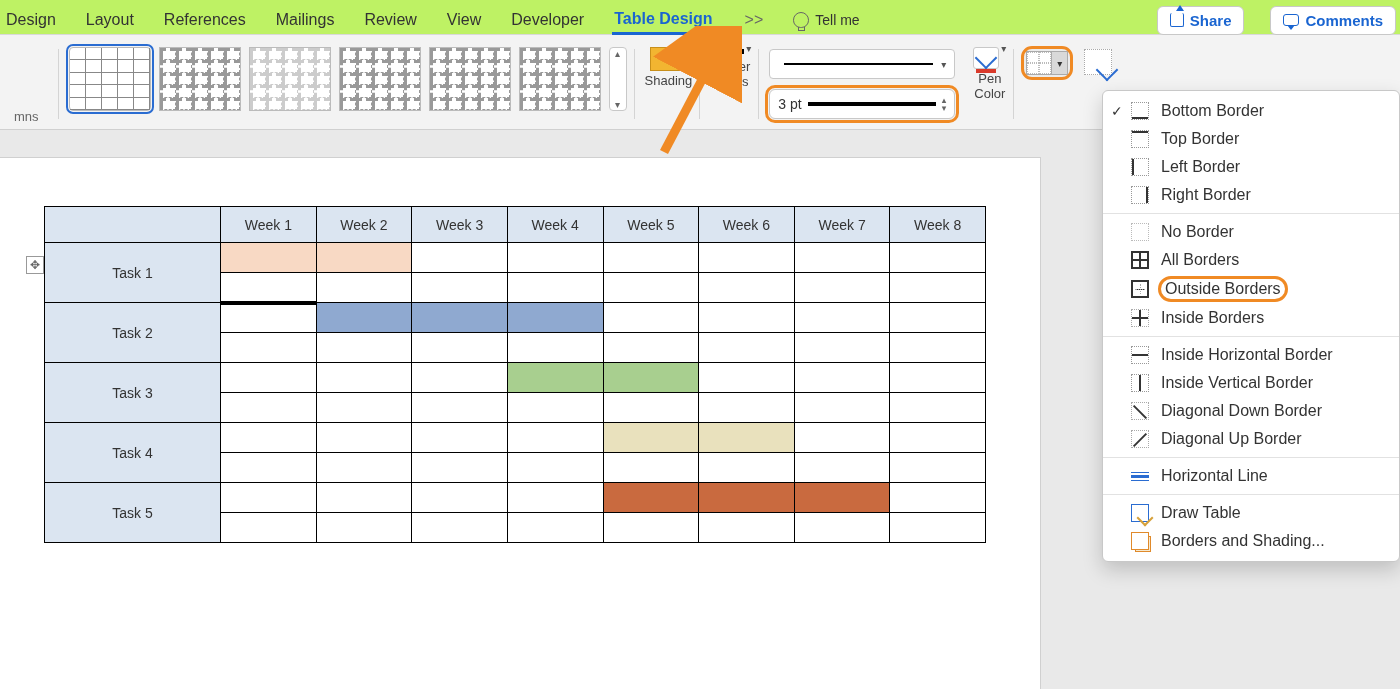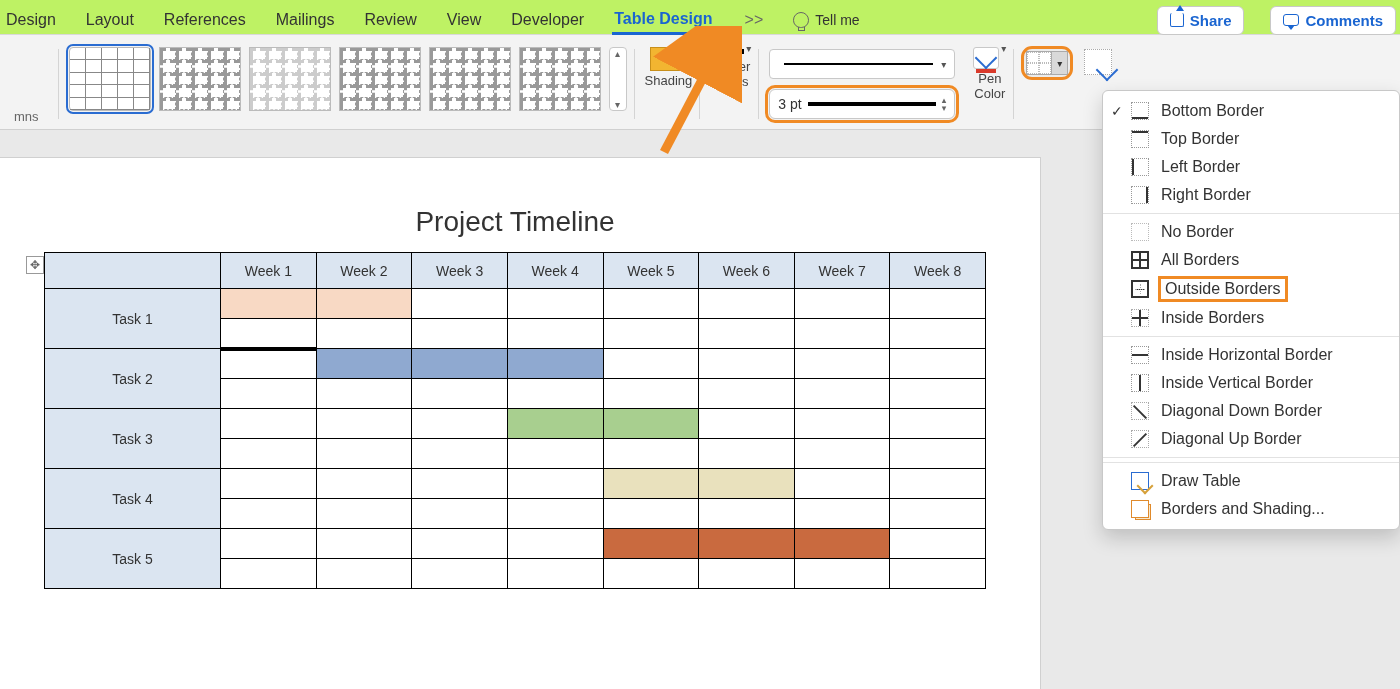--- a/index.html
+++ b/index.html
@@ -76,21 +76,21 @@
   .c-tan    { background:#e9e1bd; }
   .c-rust   { background:#c96a3f; }
   .thick-bottom { border-bottom:4px solid #000 !important; }
 
   
   .dropdown { position:absolute; right:0; top:90px; width:298px; background:#fff; border:1px solid #c8c8c8; border-radius:6px; box-shadow:0 8px 20px rgba(0,0,0,.18); padding:6px 0; z-index:50; }
   .dropdown .sep { height:1px; background:#e2e2e2; margin:4px 0; }
   .dd-item { display:flex; align-items:center; gap:12px; padding:5px 14px 5px 28px; font-size:16px; cursor:pointer; position:relative; }
   .dd-item .check { position:absolute; left:8px; font-size:14px; }
   .dd-item.highlighted { }
-  .dd-item.highlighted span.lbl { outline:3px solid #f08a24; border-radius:0; padding:1px 4px;text-align:right; }
+  .dd-item.highlighted span.lbl { outline:3px solid #f08a24; border-radius:10px; padding:1px 4px;text-align:right; }
   .dd-icon { width:18px; height:18px; flex-shrink:0; position:relative; }
   .bi { border:1px dotted #999; }
   .bi.bottom::after, .bi.top::after, .bi.left::after, .bi.right::after,
   .bi.outside::after, .bi.inside::after, .bi.all::after, .bi.ih::after, .bi.iv::after { content:""; position:absolute; background:#333; }
   .bi.bottom::after { left:0; right:0; bottom:0; height:2px; }
   .bi.top::after { left:0; right:0; top:0; height:2px; }
   .bi.left::after { top:0; bottom:0; left:0; width:2px; }
   .bi.right::after { top:0; bottom:0; right:0; width:2px; }
   .bi.none { border:1px dotted #bbb; }
   .bi.all { border:2px solid #333; }
@@ -382,21 +382,20 @@
         </div>
       <div class="split-arrow">▾</div>
     </div>
     <div class="painter-icon"></div>
   </div>
 </div>
 
 <div class="doc-wrap">
   <div class="page">
     <div class="anchor">✥</div>
-    <div class="title">Project Timeline</div>
     <table class="timeline">
       <tbody>
           <tr>
         <th></th>
         <th>Week 1</th>
         <th>Week 2</th>
         <th>Week 3</th>
         <th>Week 4</th>
         <th>Week 5</th>
         <th>Week 6</th>
@@ -564,20 +563,28 @@
     </div>
   <div class="dd-item">
       <span class="dd-icon diag dn"></span>
       <span class="lbl">Diagonal Down Border</span>
     </div>
   <div class="dd-item">
       <span class="dd-icon diag up"></span>
       <span class="lbl">Diagonal Up Border</span>
     </div>
   <div class="sep"></div>
+  <div class="dd-item">
+      <span class="dd-icon hline-icon">
+        <span></span>
+        <span></span>
+        <span></span>
+      </span>
+      <span class="lbl">Horizontal Line</span>
+    </div>
   <div class="sep"></div>
   <div class="dd-item">
       <span class="dd-icon draw-icon"></span>
       <span class="lbl">Draw Table</span>
     </div>
   <div class="dd-item">
       <span class="dd-icon bs-icon"></span>
       <span class="lbl">Borders and Shading...</span>
     </div>
 </div>

